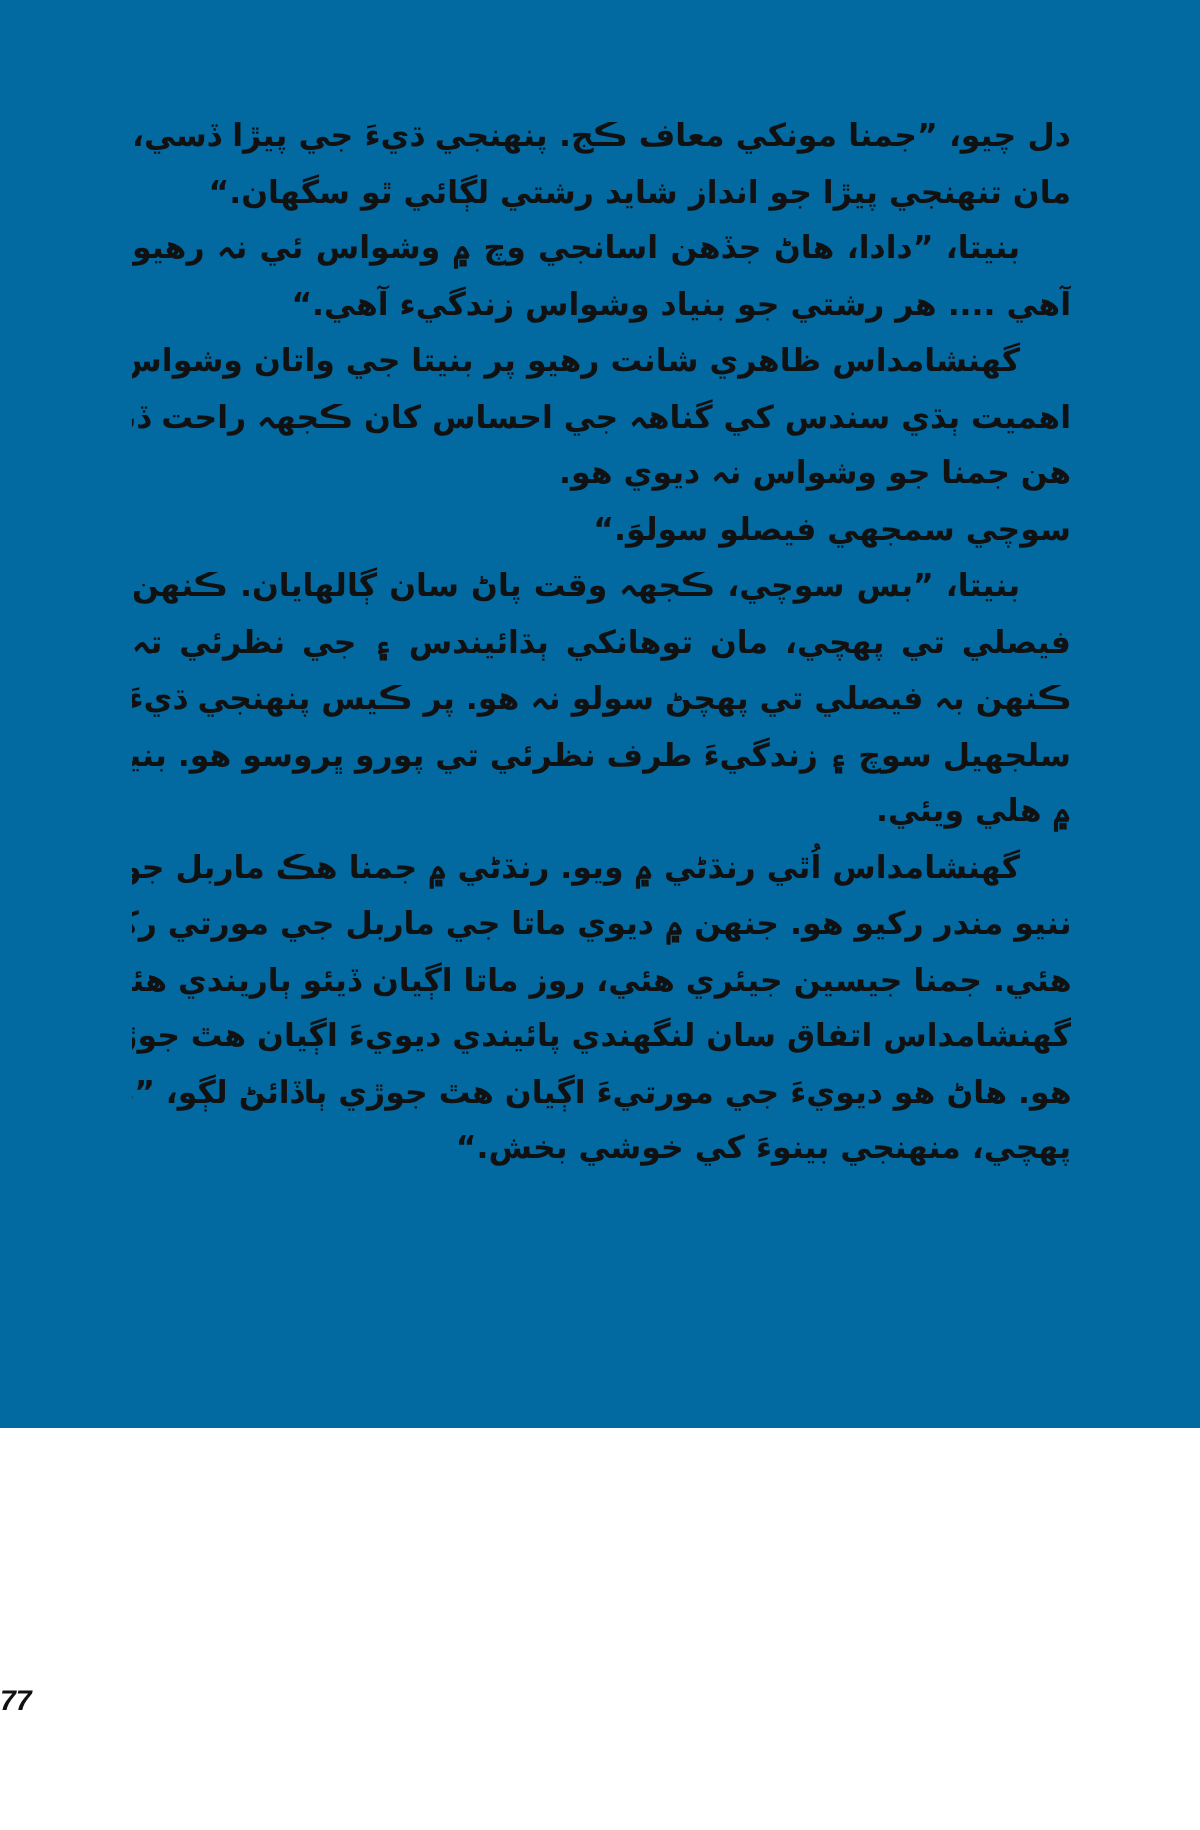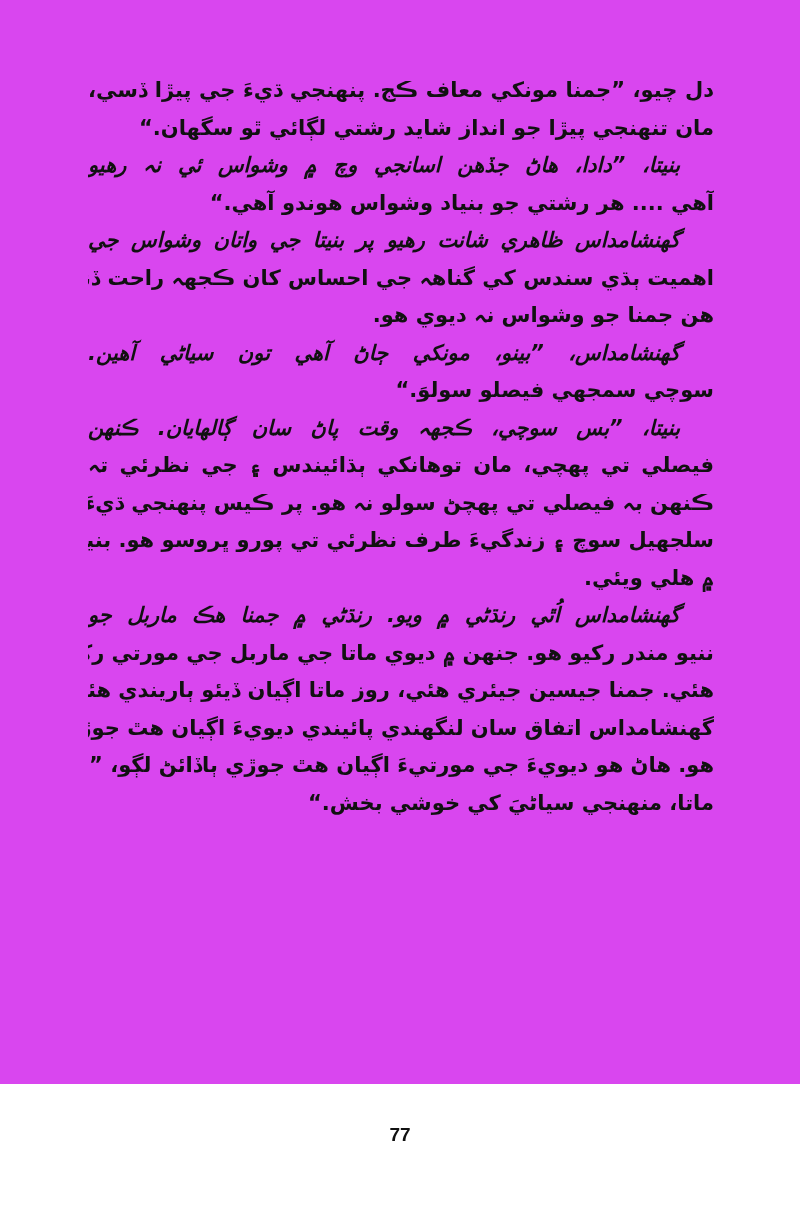--- a/index.html
+++ b/index.html
@@ -12,22 +12,22 @@
       height: 1220px;
       position: relative;
       overflow: hidden;
       font-family: "DejaVu Sans", sans-serif;
       color: #111111;
     }
     .page {
       position: absolute;
       left: 0; top: 0;
       width: 800px;
-      height: 1084px;
-      background: #d946ef;
+      height: 952px;
+      background: #0369a1;
     }
     .text-block {
       position: absolute;
       left: 88px;
       top: 72px;
       width: 626px;
       direction: rtl;
       text-align: justify;
       font-weight: bold;
       font-size: 21px;
@@ -45,78 +45,76 @@
       text-align: justify;
       text-align-last: justify;
       height: 37.5px;
       overflow: hidden;
     }
     .line.last {
       text-align-last: right;
     }
     .line.indent {
       padding-right: 34px;
-      font-style: italic;
     }
     .page-number {
       position: absolute;
       left: 0;
       width: 800px;
       top: 1124px;
-      text-align: center;
       font-family: "Liberation Sans", sans-serif;
+      font-style: italic;
       font-weight: bold;
       font-size: 19px;
       color: #111111;
       direction: ltr;
     }
   </style>
 </head>
 <body>
 
 <div class="page">
   <div class="text-block">
 
     <p class="para">
       <span class="line">دل چيو، ”جمنا مونکي معاف ڪج. پنھنجي ڌيءَ جي پيڙا ڏسي،</span>
       <span class="line last">مان تنھنجي پيڙا جو انداز شايد رشتي لڳائي ٿو سگھان.“</span>
     </p>
 
     <p class="para">
       <span class="line indent">بنيتا، ”دادا، ھاڻ جڏھن اسانجي وچ ۾ وشواس ئي نہ رھيو</span>
-      <span class="line last">آھي .... ھر رشتي جو بنياد وشواس ھوندو آھي.“</span>
+      <span class="line last">آھي .... ھر رشتي جو بنياد وشواس زندگيء آھي.“</span>
     </p>
 
     <p class="para">
       <span class="line indent">گھنشامداس ظاھري شانت رھيو پر بنيتا جي واتان وشواس جي</span>
       <span class="line">اھميت ٻڌي سندس کي گناھہ جي احساس کان ڪجھہ راحت ڏني،</span>
       <span class="line last">ھن جمنا جو وشواس نہ ديوي ھو.</span>
     </p>
 
     <p class="para">
-      <span class="line indent">گھنشامداس، ”بينو، مونکي ڄاڻ آھي تون سياڻي آھين.</span>
       <span class="line last">سوچي سمجھي فيصلو سولوَ.“</span>
     </p>
 
     <p class="para">
       <span class="line indent">بنيتا، ”بس سوچي، ڪجھہ وقت پاڻ سان ڳالھايان. ڪنھن</span>
       <span class="line">فيصلي تي پھچي، مان توھانکي ٻڌائيندس ۽ جي نظرئي تہ</span>
     </p>
 
     <p class="para">
       <span class="line">ڪنھن بہ فيصلي تي پھچڻ سولو نہ ھو. پر ڪيس پنھنجي ڌيءَ جي</span>
       <span class="line">سلجھيل سوچ ۽ زندگيءَ طرف نظرئي تي پورو ڀروسو ھو. بنيتا ٻيبروم</span>
       <span class="line last">۾ ھلي ويئي.</span>
     </p>
 
     <p class="para">
       <span class="line indent">گھنشامداس اُٿي رنڌڻي ۾ ويو. رنڌڻي ۾ جمنا ھڪ ماربل جو</span>
       <span class="line">ننيو مندر رکيو ھو. جنھن ۾ ديوي ماتا جي ماربل جي مورتي رکيل</span>
       <span class="line">ھئي. جمنا جيسين جيئري ھئي، روز ماتا اڳيان ڏيئو ٻاريندي ھئي.</span>
       <span class="line">گھنشامداس اتفاق سان لنگھندي پائيندي ديويءَ اڳيان ھٿ جوڙيندو</span>
       <span class="line">ھو. ھاڻ ھو ديويءَ جي مورتيءَ اڳيان ھٿ جوڙي ٻاڏائڻ لڳو، ”ديوي</span>
-      <span class="line last">ماتا، منھنجي سياڻيَ کي خوشي بخش.“</span>
+      <span class="line last">پھچي، منھنجي بينوءَ کي خوشي بخش.“</span>
     </p>
 
   </div>
 
   <div class="page-number">77</div>
 </div>
 
 </body></html>

